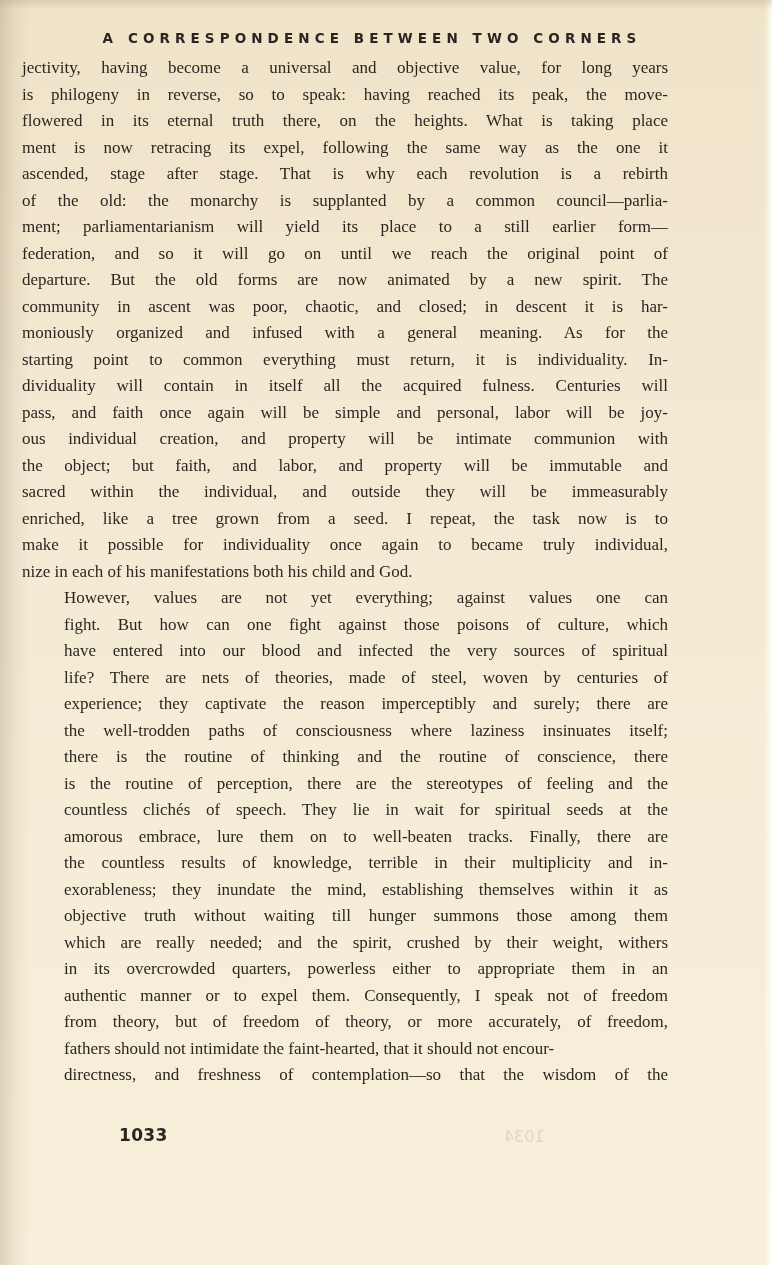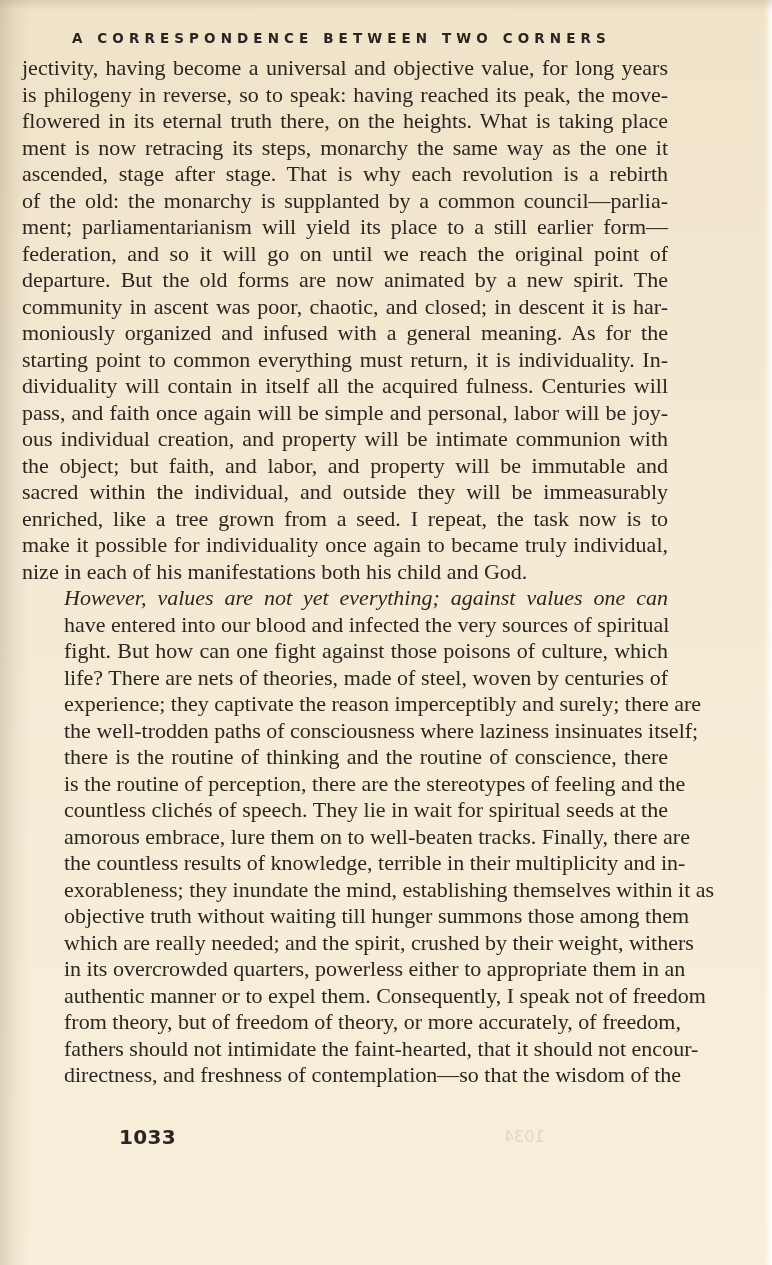--- a/index.html
+++ b/index.html
@@ -32,28 +32,29 @@
       position: absolute;
       left: 72px;
       top: 30px;
       width: 600px;
       font-family: "DejaVu Sans", sans-serif;
       font-weight: bold;
       font-size: 13.5px;
       letter-spacing: 5.1px;
       color: #2a2520;
       white-space: nowrap;
+      text-align: center;
     }
     .body-text {
       position: absolute;
       left: 22px;
       top: 55px;
       width: 646px;
       font-family: "Liberation Serif", serif;
-      font-size: 22px;
+      font-size: 17px;
       line-height: 26.5px;
       color: #2c2620;
       text-align: justify;
       hyphens: manual;
     }
     .body-text p {
       margin: 0;
     }
     .body-text p.indent {
       text-indent: 42px;
@@ -67,21 +68,21 @@
     }
     .line.last {
       text-align-last: left;
     }
     .folio {
       position: absolute;
       left: 119px;
       top: 1125px;
       font-family: "DejaVu Sans", sans-serif;
       font-weight: bold;
-      font-size: 20px;
+      font-size: 17px;
       letter-spacing: 0.3px;
       color: #2a2520;
     }
     .ghost-folio {
       position: absolute;
       left: 504px;
       top: 1127px;
       font-family: "DejaVu Sans", sans-serif;
       font-size: 16px;
       color: rgba(120,100,80,0.18);
@@ -94,42 +95,42 @@
 <div class="page">
   <div class="top-shade"></div>
 
   <div class="running-head">A CORRESPONDENCE BETWEEN TWO CORNERS</div>
 
   <div class="body-text">
     <p id="para-0">
         <span class="line">jectivity, having become a universal and objective value, for long years</span>
         <span class="line">is philogeny in reverse, so to speak: having reached its peak, the move-</span>
         <span class="line">flowered in its eternal truth there, on the heights. What is taking place</span>
-        <span class="line">ment is now retracing its steps, monarchy the same way as the one it</span>
+        <span class="line">ment is now retracing its expel, following the same way as the one it</span>
         <span class="line">ascended, stage after stage. That is why each revolution is a rebirth</span>
         <span class="line">of the old: the monarchy is supplanted by a common council—parlia-</span>
         <span class="line">ment; parliamentarianism will yield its place to a still earlier form—</span>
         <span class="line">federation, and so it will go on until we reach the original point of</span>
         <span class="line">departure. But the old forms are now animated by a new spirit. The</span>
         <span class="line">community in ascent was poor, chaotic, and closed; in descent it is har-</span>
         <span class="line">moniously organized and infused with a general meaning. As for the</span>
         <span class="line">starting point to common everything must return, it is individuality. In-</span>
         <span class="line">dividuality will contain in itself all the acquired fulness. Centuries will</span>
         <span class="line">pass, and faith once again will be simple and personal, labor will be joy-</span>
         <span class="line">ous individual creation, and property will be intimate communion with</span>
         <span class="line">the object; but faith, and labor, and property will be immutable and</span>
         <span class="line">sacred within the individual, and outside they will be immeasurably</span>
         <span class="line">enriched, like a tree grown from a seed. I repeat, the task now is to</span>
         <span class="line">make it possible for individuality once again to became truly individual,</span>
         <span class="line last">nize in each of his manifestations both his child and God.</span>
       </p>
     <p id="para-1" class="indent">
-        <span class="line" style="text-indent: 42px; font-style: italic;">However, values are not yet everything; against values one can</span>
+        <span class="line" style="text-indent: 42px;">However, values are not yet everything; against values one can</span>
+        <span class="line">fight. But how can one fight against those poisons of culture, which</span>
         <span class="line">have entered into our blood and infected the very sources of spiritual</span>
-        <span class="line">fight. But how can one fight against those poisons of culture, which</span>
         <span class="line">life? There are nets of theories, made of steel, woven by centuries of</span>
         <span class="line">experience; they captivate the reason imperceptibly and surely; there are</span>
         <span class="line">the well-trodden paths of consciousness where laziness insinuates itself;</span>
         <span class="line">there is the routine of thinking and the routine of conscience, there</span>
         <span class="line">is the routine of perception, there are the stereotypes of feeling and the</span>
         <span class="line">countless clichés of speech. They lie in wait for spiritual seeds at the</span>
         <span class="line">amorous embrace, lure them on to well-beaten tracks. Finally, there are</span>
         <span class="line">the countless results of knowledge, terrible in their multiplicity and in-</span>
         <span class="line">exorableness; they inundate the mind, establishing themselves within it as</span>
         <span class="line">objective truth without waiting till hunger summons those among them</span>

